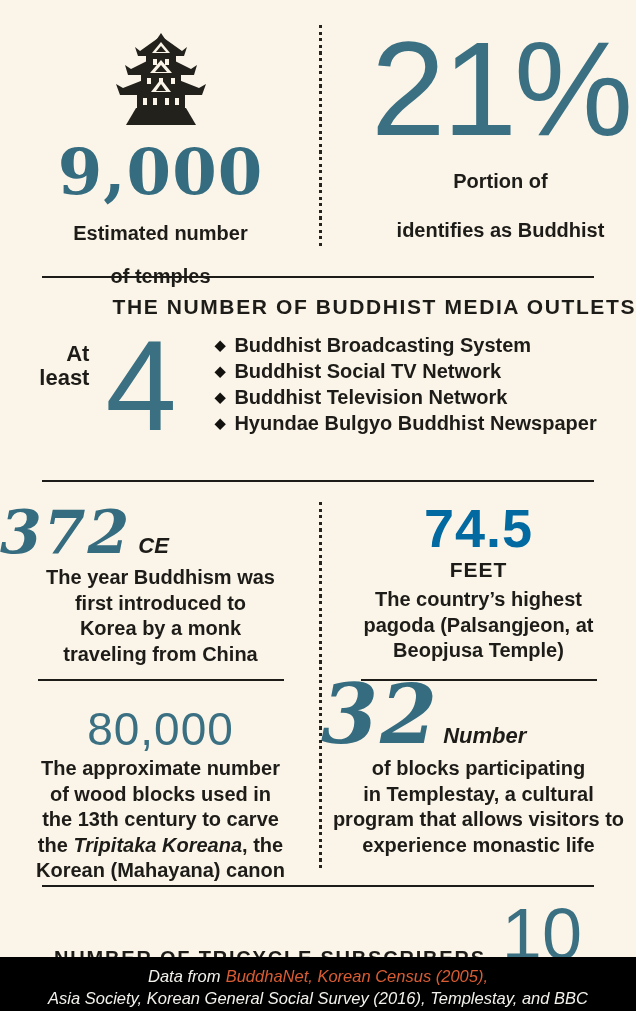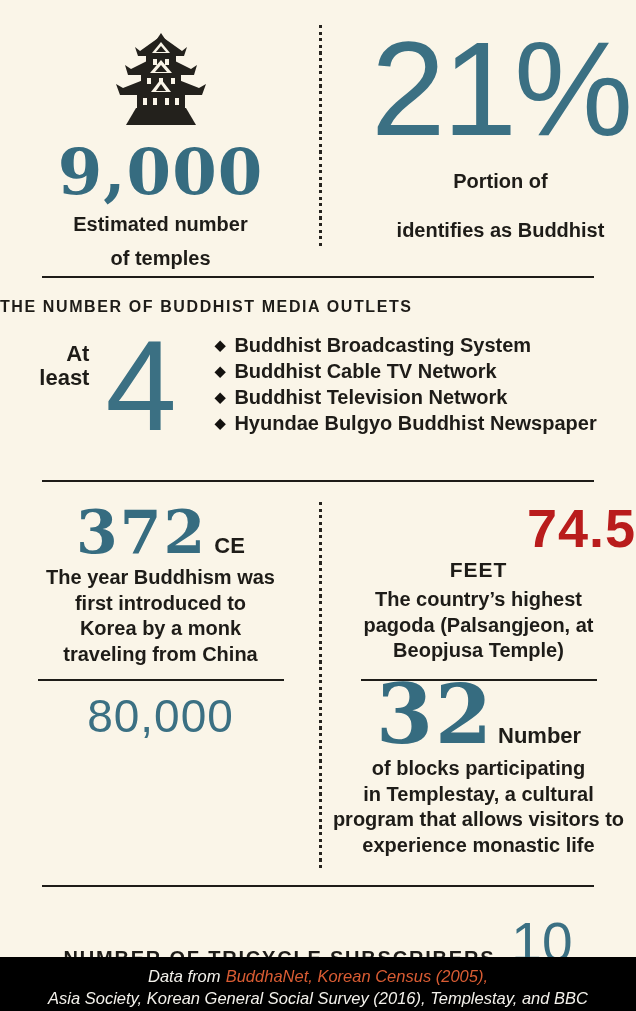--- a/index.html
+++ b/index.html
@@ -2,82 +2,82 @@
 <html><head>
 <meta charset="utf-8">
 <style>
   * { margin:0; padding:0; box-sizing:border-box; }
   html,body { background:#e9e6dd; }
   #canvas {
     position:relative; width:636px; height:1011px; overflow:hidden;
     background:#faf5e8; color:#1e1c18;
     font-family:"Liberation Sans", sans-serif;
   }
-  .teal { color:#b91c1c;text-align:right; }
+  .teal { color:#0369a1; }
   .didot { font-family:"DejaVu Serif","Liberation Serif",serif; font-weight:700; color:#366c80; }
   .lightnum { font-family:"Liberation Sans",sans-serif; font-weight:300; color:#3b7083; }
   .cap { font-weight:700; font-size:20px; line-height:25.5px; white-space:nowrap; }
   .rule-full { border-top:2px solid #1e1c18; margin:0 42px; }
   .rule-short { border-top:2px solid #1e1c18; }
   .vdots {
     position:absolute; width:3px;
     background-image:repeating-linear-gradient(to bottom,#26241f 0 3.2px,transparent 3.2px 6.6px);
   }
 
   
   .top-row { position:relative; height:254px; display:flex;gap:44px; }
   .top-left { width:321px; text-align:center; padding-top:33px; }
   .top-left svg { display:block; margin:0 auto; }
   .big-serif { font-size:64px; line-height:1; margin-top:5px; letter-spacing:1px; }
-  .top-left .cap { margin-top:8px; }
+  .top-left .cap { margin-top:17px; }
   .top-right { flex:1; text-align:center; padding-top:31px; }
   .huge-light { font-size:134px; line-height:0.86; letter-spacing:-3px; }
   .top-right .cap { margin-top:23px; }
   .vdots-top { left:319px; top:25px; height:224px; }
 
   
   .media { height:185px; }
   .media-heading {
-    text-align:left; font-weight:700; font-size:16px; letter-spacing:1.6px;
+    text-align:right; font-weight:700; font-size:21px; letter-spacing:1.6px;
     margin-top:17px; line-height:24px;
   }
   .media-row { display:flex; justify-content:center; margin-top:13px; }
   .qualifier { text-align:right; font-weight:700; font-size:22px; line-height:24px; align-self:flex-start; margin-top:10px; margin-right:16px; }
   .big-four { font-size:128px; line-height:0.85; margin-right:38px; }
   .outlet-list { display:flex; flex-direction:column; }
   .outlet { display:flex; align-items:center; font-weight:700; font-size:20px; line-height:26px; white-space:nowrap; }
   .diamond { font-size:14px; margin-right:9px; color:#14120f; }
 
   
   .stats { position:relative; height:403px; display:grid; grid-template-columns:321px 315px; }
   .vdots-mid { left:319px; top:20px; height:370px; }
   .stat-col { display:flex; flex-direction:column; align-items:center; }
   .cell { width:100%; text-align:center; }
   .cell-a { height:197px; padding-top:23px; }
   .cell-b { height:197px; padding-top:21px; }
-  .val-row { display:flex; justify-content:center; align-items:baseline; }
+  .val-row { display:flex; align-items:baseline;font-style:italic; }
   .v372 { font-size:60px; line-height:0.92; letter-spacing:2px; }
   .unit { font-weight:700; font-size:22px; margin-left:7px; }
   .cell .desc { margin-top:5px; }
   .rs-left { width:246px; }
   .rs-right { width:236px; }
   .v745 { font-weight:700; font-size:54px; line-height:0.95; letter-spacing:1px; }
   .feet { font-weight:700; font-size:21px; line-height:25px; margin-top:3px; letter-spacing:1px; }
-  .cell-c { padding-top:12px; }
+  .cell-c { padding-top:25px; }
   .v80k { font-size:46px; line-height:1; letter-spacing:1px; }
   .cell-c .desc { margin-top:4px; }
   .cell-d { }
   .v32 { font-size:82px; line-height:0.82; letter-spacing:2px; }
   .unit-num { font-weight:700; font-size:22px; margin-left:4px; }
   .cell-d .desc { margin-top:7px; }
 
   
   .subs { height:83px; display:flex; justify-content:center; align-items:flex-end; }
   .subs-label { font-weight:700; font-size:20px; letter-spacing:1.8px; white-space:nowrap; }
-  .subs-value { font-size:55px; line-height:1; margin-left:16px; margin-top:-6px; }
+  .subs-value { font-size:72px; line-height:1; margin-left:16px; margin-top:-6px; }
 
   
   .footer {
     position:absolute; left:0; bottom:0; width:100%; height:54px;
     background:#000; text-align:center; font-style:italic;
     font-size:16.5px; line-height:22px; color:#f3f1eb; padding-top:8px;
   }
   .footer .orange { color:#d95c33; }
   .footer .wprefix { margin-right:0.32em; }
 </style>
@@ -143,21 +143,21 @@
         <div>least</div>
       </div>
       <div class="big-four lightnum">4</div>
       <div class="outlet-list">
         <div class="outlet">
           <span class="diamond">◆</span>
           <span>Buddhist Broadcasting System</span>
         </div>
         <div class="outlet">
           <span class="diamond">◆</span>
-          <span>Buddhist Cable TV Network</span>
+          <span>Buddhist Social TV Network</span>
         </div>
         <div class="outlet">
           <span class="diamond">◆</span>
           <span>Buddhist Television Network</span>
         </div>
         <div class="outlet">
           <span class="diamond">◆</span>
           <span>Hyundae Bulgyo Buddhist Newspaper</span>
         </div>
       </div>
@@ -178,20 +178,27 @@
         <div class="desc">
           <div class="cap">The year Buddhism was</div>
           <div class="cap">first introduced to</div>
           <div class="cap">Korea by a monk</div>
           <div class="cap">traveling from China</div>
         </div>
       </div>
       <div class="rule-short rs-left"></div>
       <div class="cell cell-c">
         <div class="lightnum v80k">80,000</div>
+        <div class="desc">
+          <div class="cap">The approximate number</div>
+          <div class="cap">of wood blocks used in</div>
+          <div class="cap">the 13th century to carve</div>
+          <div class="cap"><span>the </span><i>Tripitaka Koreana</i><span>, the</span></div>
+          <div class="cap">Korean (Mahayana) canon</div>
+        </div>
       </div>
     </div>
 
     <div class="stat-col">
       <div class="cell cell-b">
         <div class="teal v745">74.5</div>
         <div class="feet">FEET</div>
         <div class="desc">
           <div class="cap">The country’s highest</div>
           <div class="cap">pagoda (Palsangjeon, at</div>

